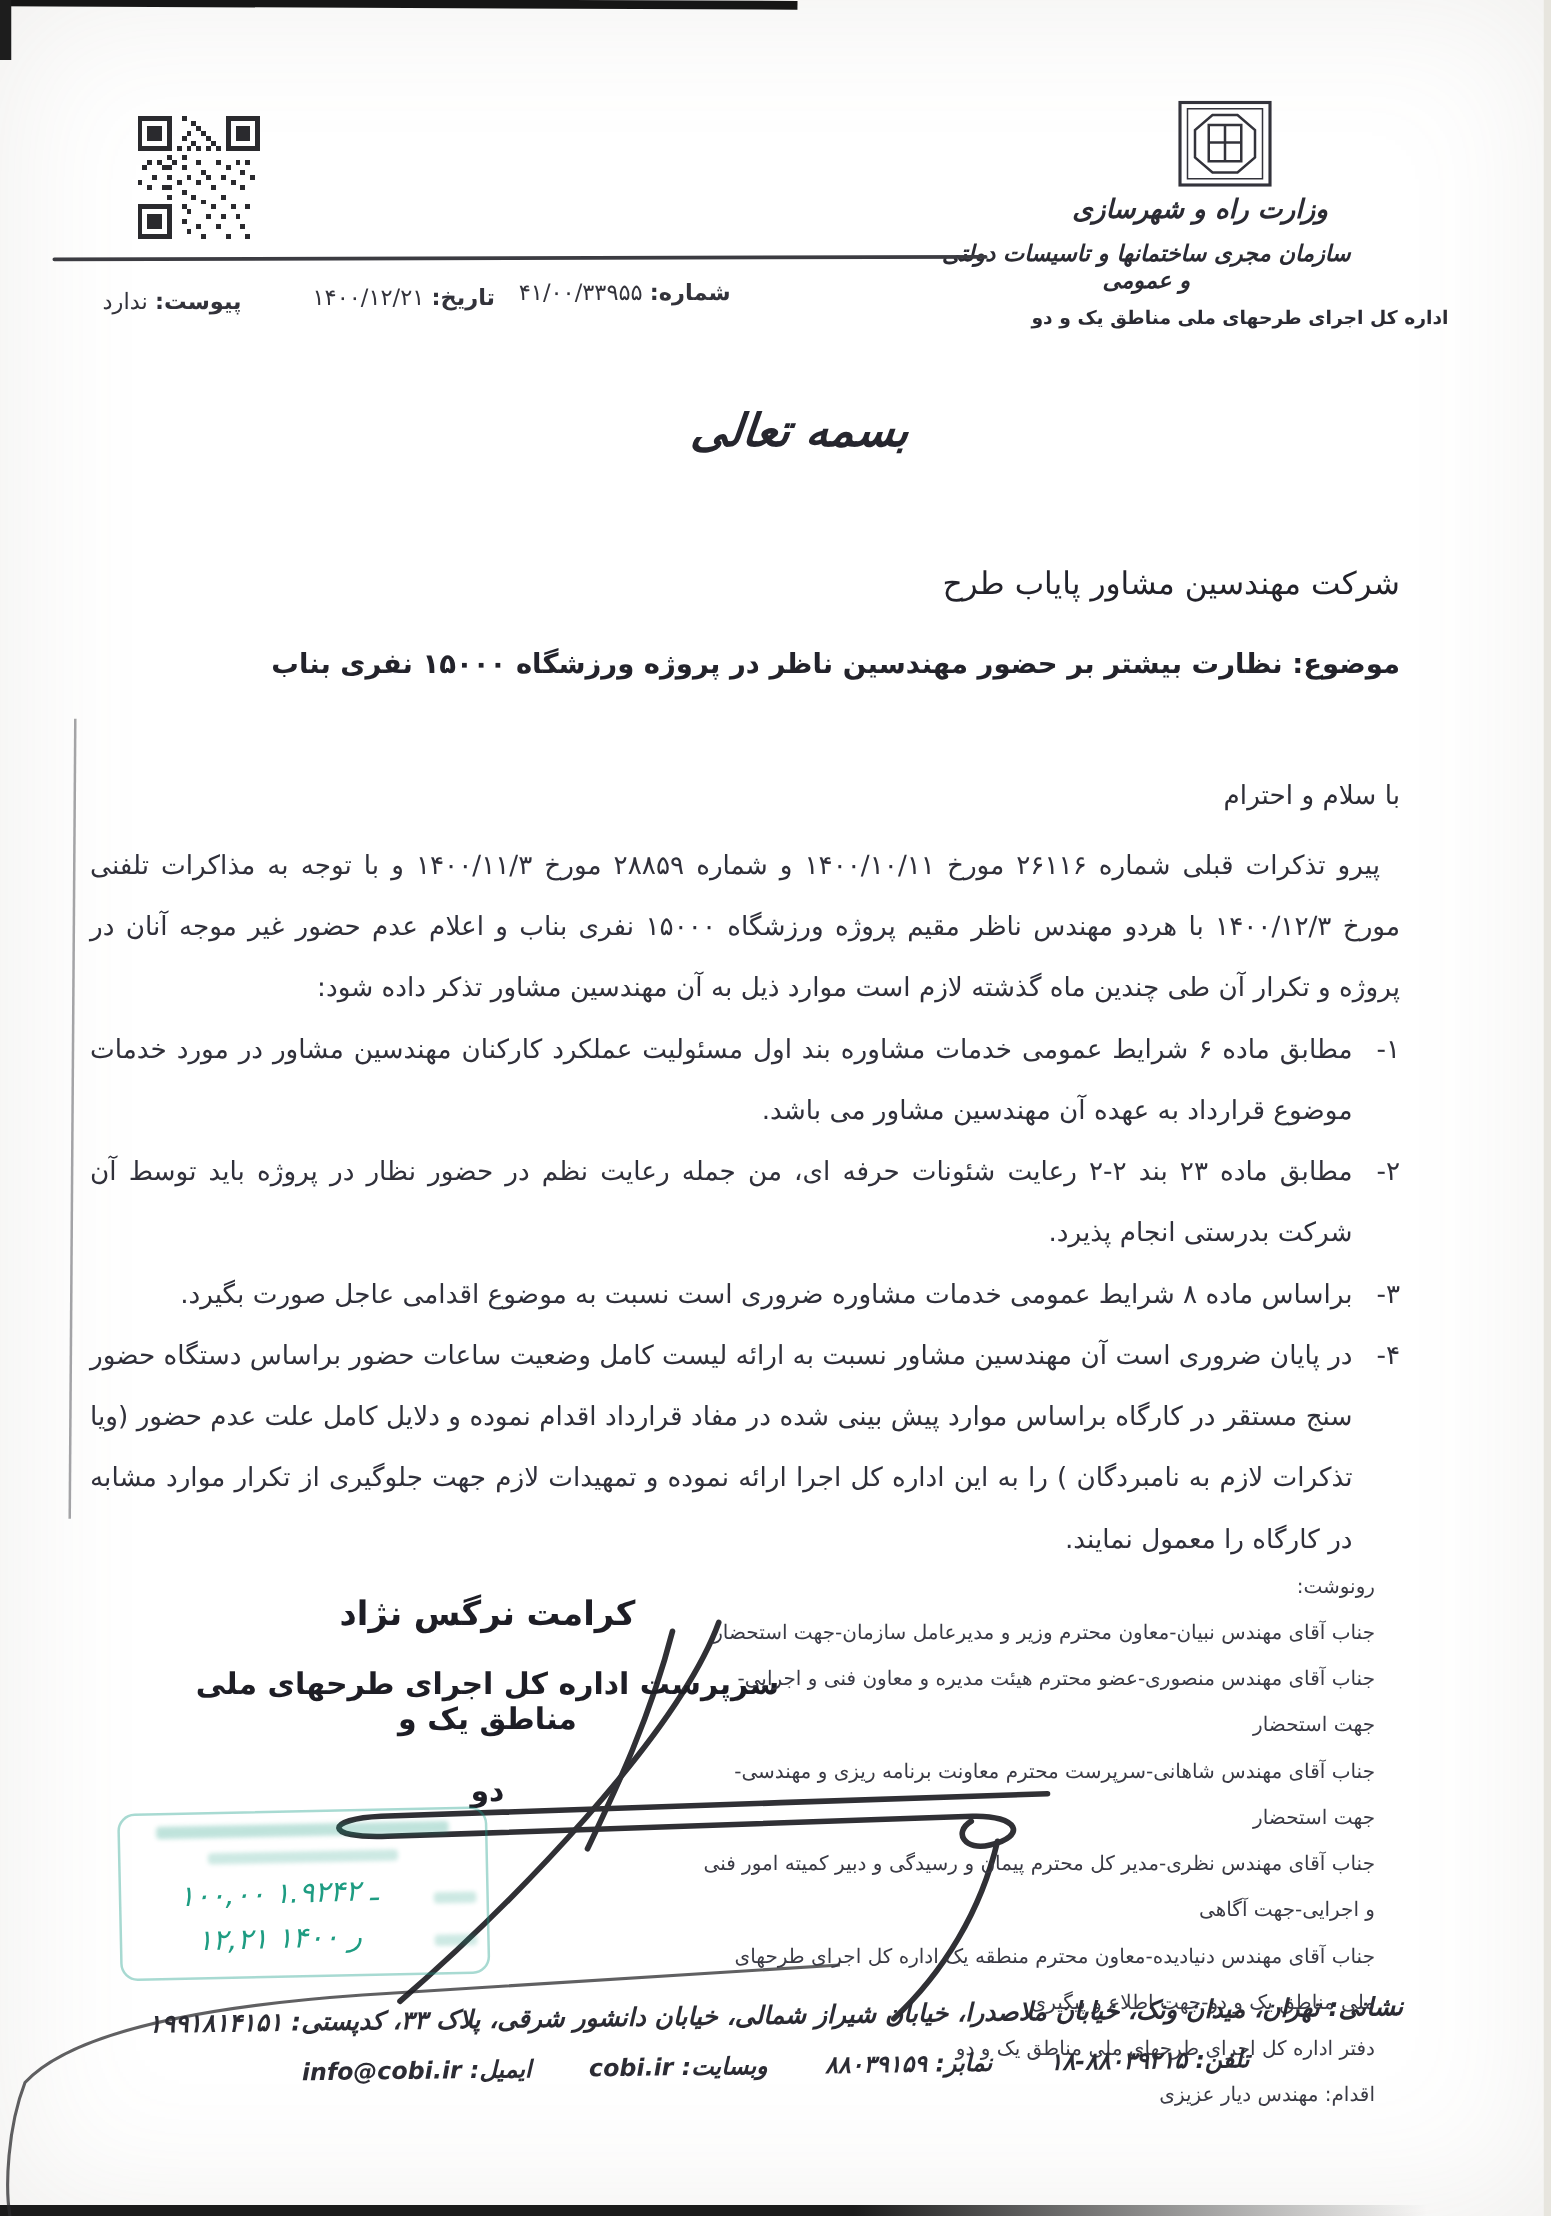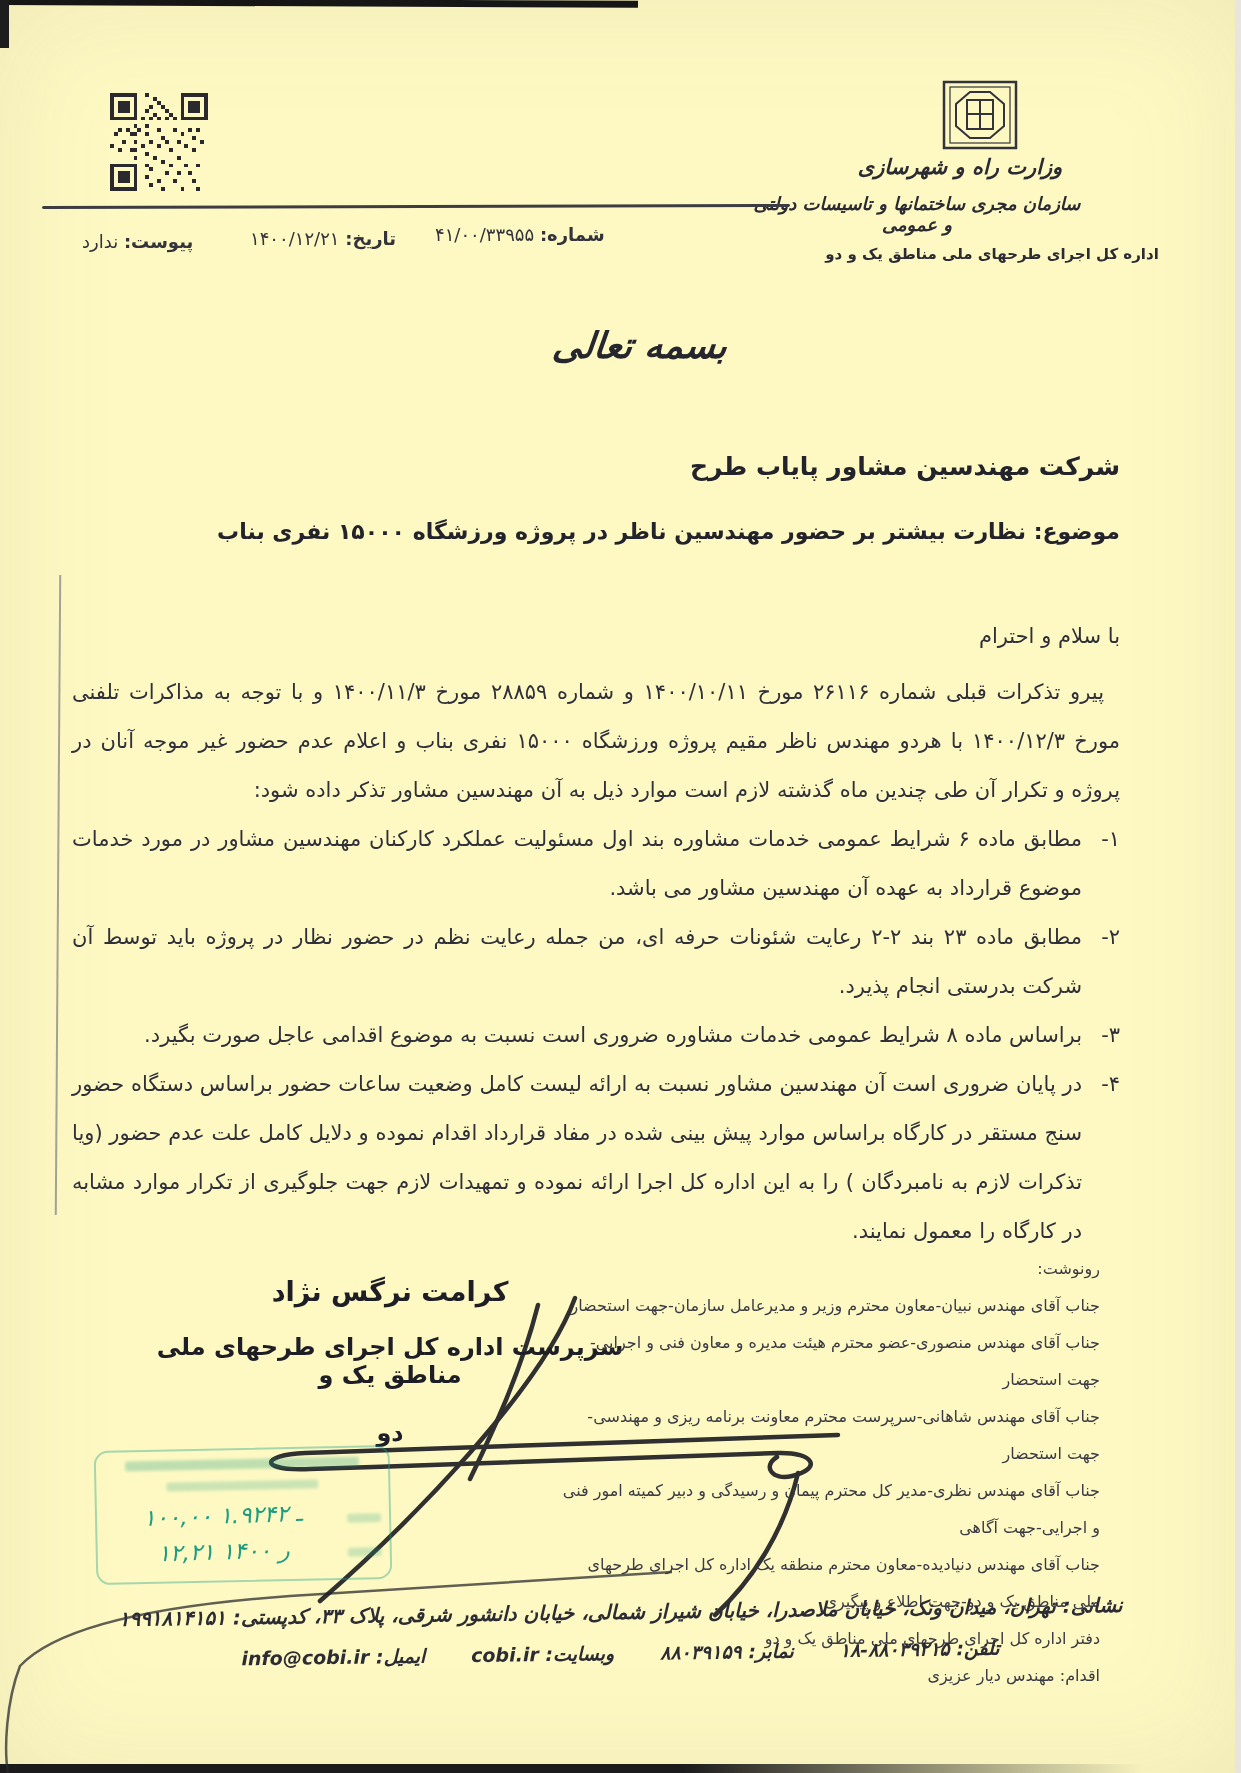--- a/index.html
+++ b/index.html
@@ -1,18 +1,18 @@
 <!DOCTYPE html>
 <html lang="fa"><head>
 <meta charset="utf-8">
 <style>
   html,body{margin:0;padding:0;background:#9a9a96;}
   .page{
     position:relative; width:1241px; height:1773px; margin:0 auto;
-    background:#fef9c3; overflow:hidden;
+    background:#ffffff; overflow:hidden;
     font-family:"DejaVu Sans", sans-serif; color:#2e2e36;
     box-shadow:inset 0 0 120px rgba(120,115,100,.12);
   }
   
   .art-top{position:absolute;left:-2px;top:-2px;width:640px;height:7px;background:#161616;transform:rotate(.25deg);transform-origin:left top;}
   .art-corner{position:absolute;left:0;top:0;width:9px;height:48px;background:#1d1d1d;}
   .art-left{position:absolute;left:57px;top:575px;width:2px;height:640px;background:#7d7d82;transform:rotate(.4deg);opacity:.7;}
   .art-right{position:absolute;right:0;top:0;width:6px;height:100%;background:#e7e5de;}
   .art-bottom{position:absolute;left:0;top:1764px;width:1241px;height:9px;background:linear-gradient(to right,#1b1b1b 0%,#1b1b1b 55%,rgba(27,27,27,0) 92%);}
   .art-curve{position:absolute;left:0;top:1540px;width:720px;height:233px;}
@@ -21,27 +21,27 @@
   
   .emblem{position:absolute;left:942px;top:80px;width:76px;height:70px;}
   .lh{position:absolute;text-align:center;direction:rtl;color:#2b2b33;}
   .lh1{left:790px;top:155px;width:340px;font-size:21px;font-weight:bold;font-style:italic;}
   .lh2{left:747px;top:193px;width:340px;font-size:18px;font-weight:bold;font-style:italic;}
   .lh3{left:822px;top:245px;width:340px;font-size:15px;font-weight:bold;}
   .top-rule{position:absolute;left:42px;top:205px;width:748px;height:3px;background:#3c3c42;transform:rotate(-.15deg);border-radius:2px;}
   
   .meta{position:absolute;direction:rtl;font-size:18px;white-space:nowrap;color:#33333b;}
   .meta .mlabel{font-weight:bold;}
-  .meta-number{left:415px;top:224px;margin-left:20px;}
+  .meta-number{left:415px;top:224px;}
   .meta-date{left:250px;top:228px;}
   .meta-attach{left:82px;top:231px;}
   
   .besmele{position:absolute;left:535px;top:325px;width:210px;text-align:center;font-size:36px;font-weight:bold;font-style:italic;transform:skewX(-6deg);color:#26262e;direction:rtl;}
   
-  .recipient{position:absolute;right:121px;top:452px;font-size:25px;font-weight:bold;direction:rtl;color:#23232b;}
+  .recipient{position:absolute;right:121px;top:452px;font-size:25px;font-weight:normal;direction:rtl;color:#23232b;}
   .subject{position:absolute;right:121px;top:519px;font-size:22px;font-weight:bold;direction:rtl;color:#23232b;white-space:nowrap;}
   .salutation{position:absolute;right:121px;top:624px;font-size:21px;direction:rtl;}
   
   .body{position:absolute;right:121px;left:72px;top:668px;direction:rtl;font-size:21px;line-height:49px;text-align:justify;color:#30303a;}
   .intro{text-indent:16px;}
   .item{display:flex;direction:rtl;}
   .item .num{flex:0 0 38px;}
   .item .txt{flex:1;text-align:justify;}
   
   .sig{position:absolute;left:140px;top:1276px;width:500px;text-align:center;direction:rtl;color:#1e1e26;}

